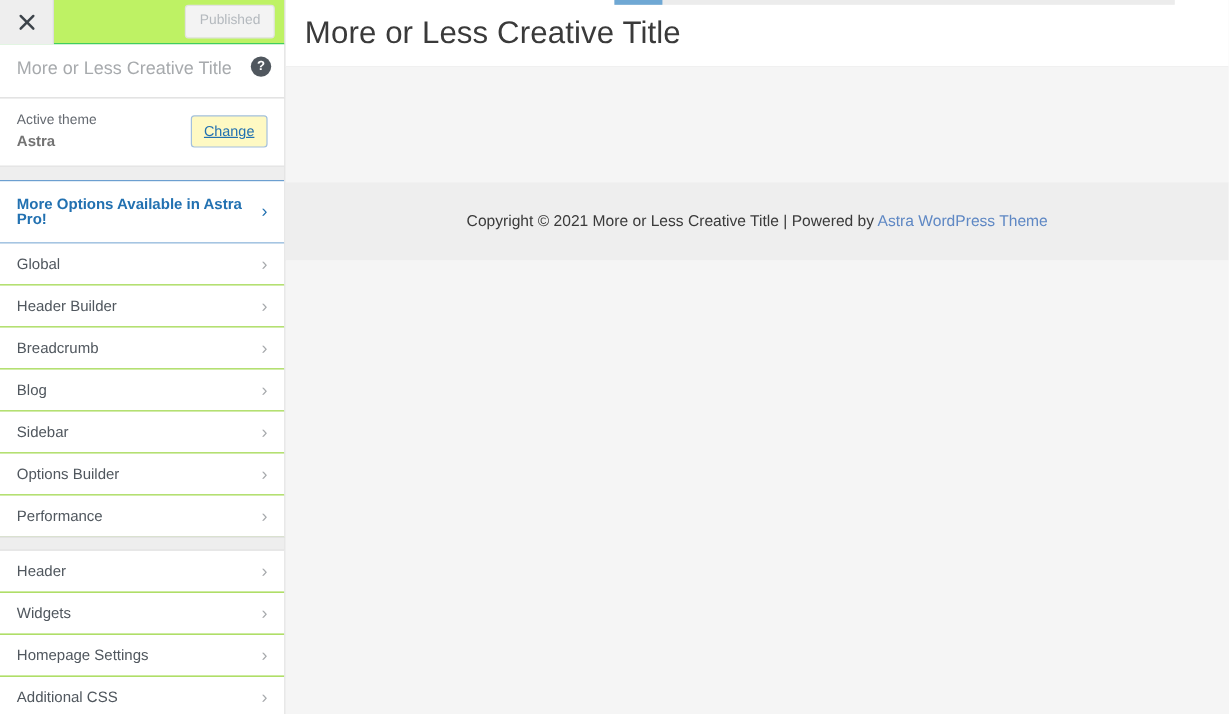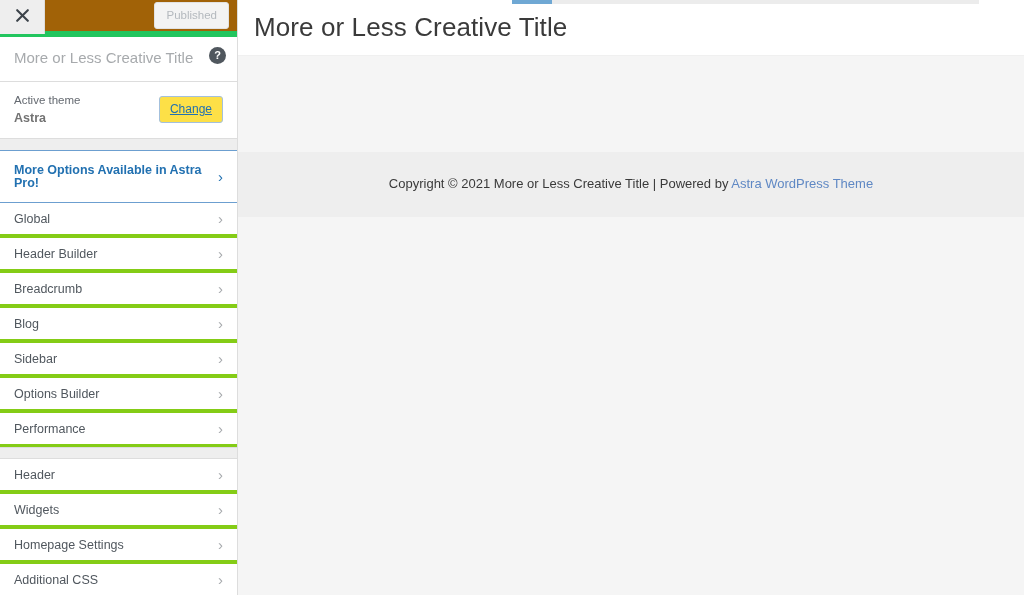--- a/index.html
+++ b/index.html
@@ -26,25 +26,25 @@
     display: flex;
     flex-direction: column;
     position: relative;
     overflow: hidden;
   }
 
   
   .cust-topbar {
     height: 37px;
     min-height: 37px;
-    background: #a16207;
+    background: #bef264;
     display: flex;
     align-items: center;
     justify-content: space-between;
-    border-bottom: 6px solid #22c55e;
+    border-bottom: 1px solid #22c55e;
     position: relative;
     gap: 32px;
   }
   .close-btn {
     width: 45px;
     height: 37px;
     display: flex;
     align-items: center;
     justify-content: center;
     background: #eee;
@@ -125,21 +125,21 @@
     display: block;
     margin-bottom: 1px;
   }
   .theme-name {
     font-size: 12.5px;
     color: #737373;
     font-weight: bold;
     display: block;
   }
   .change-btn {
-    background: #fde047;
+    background: #fef9c3;
     border: 1px solid #a3c0dd;
     color: #2271b1;
     font-size: 12px;
     padding: 4px 10px 5px;
     border-radius: 3px;
     cursor: pointer;
     line-height: 1.35;
     font-family: "Liberation Sans", sans-serif;
     text-decoration: underline;
   }
@@ -156,21 +156,21 @@
     background: #fff;
     flex: 1;
     overflow: hidden;
   }
   .menu-item {
     display: flex;
     align-items: center;
     justify-content: space-between;
     height: 35px;
     padding: 0 14px 0 14px;
-    border-bottom: 4px solid #84cc16;
+    border-bottom: 1px solid #84cc16;
     background: #fff;
     cursor: pointer;
   }
   .menu-item .mi-label {
     font-size: 12.5px;
     color: #50575e;
     line-height: 1;
   }
   .menu-item .mi-arrow {
     color: #a7aaad;

